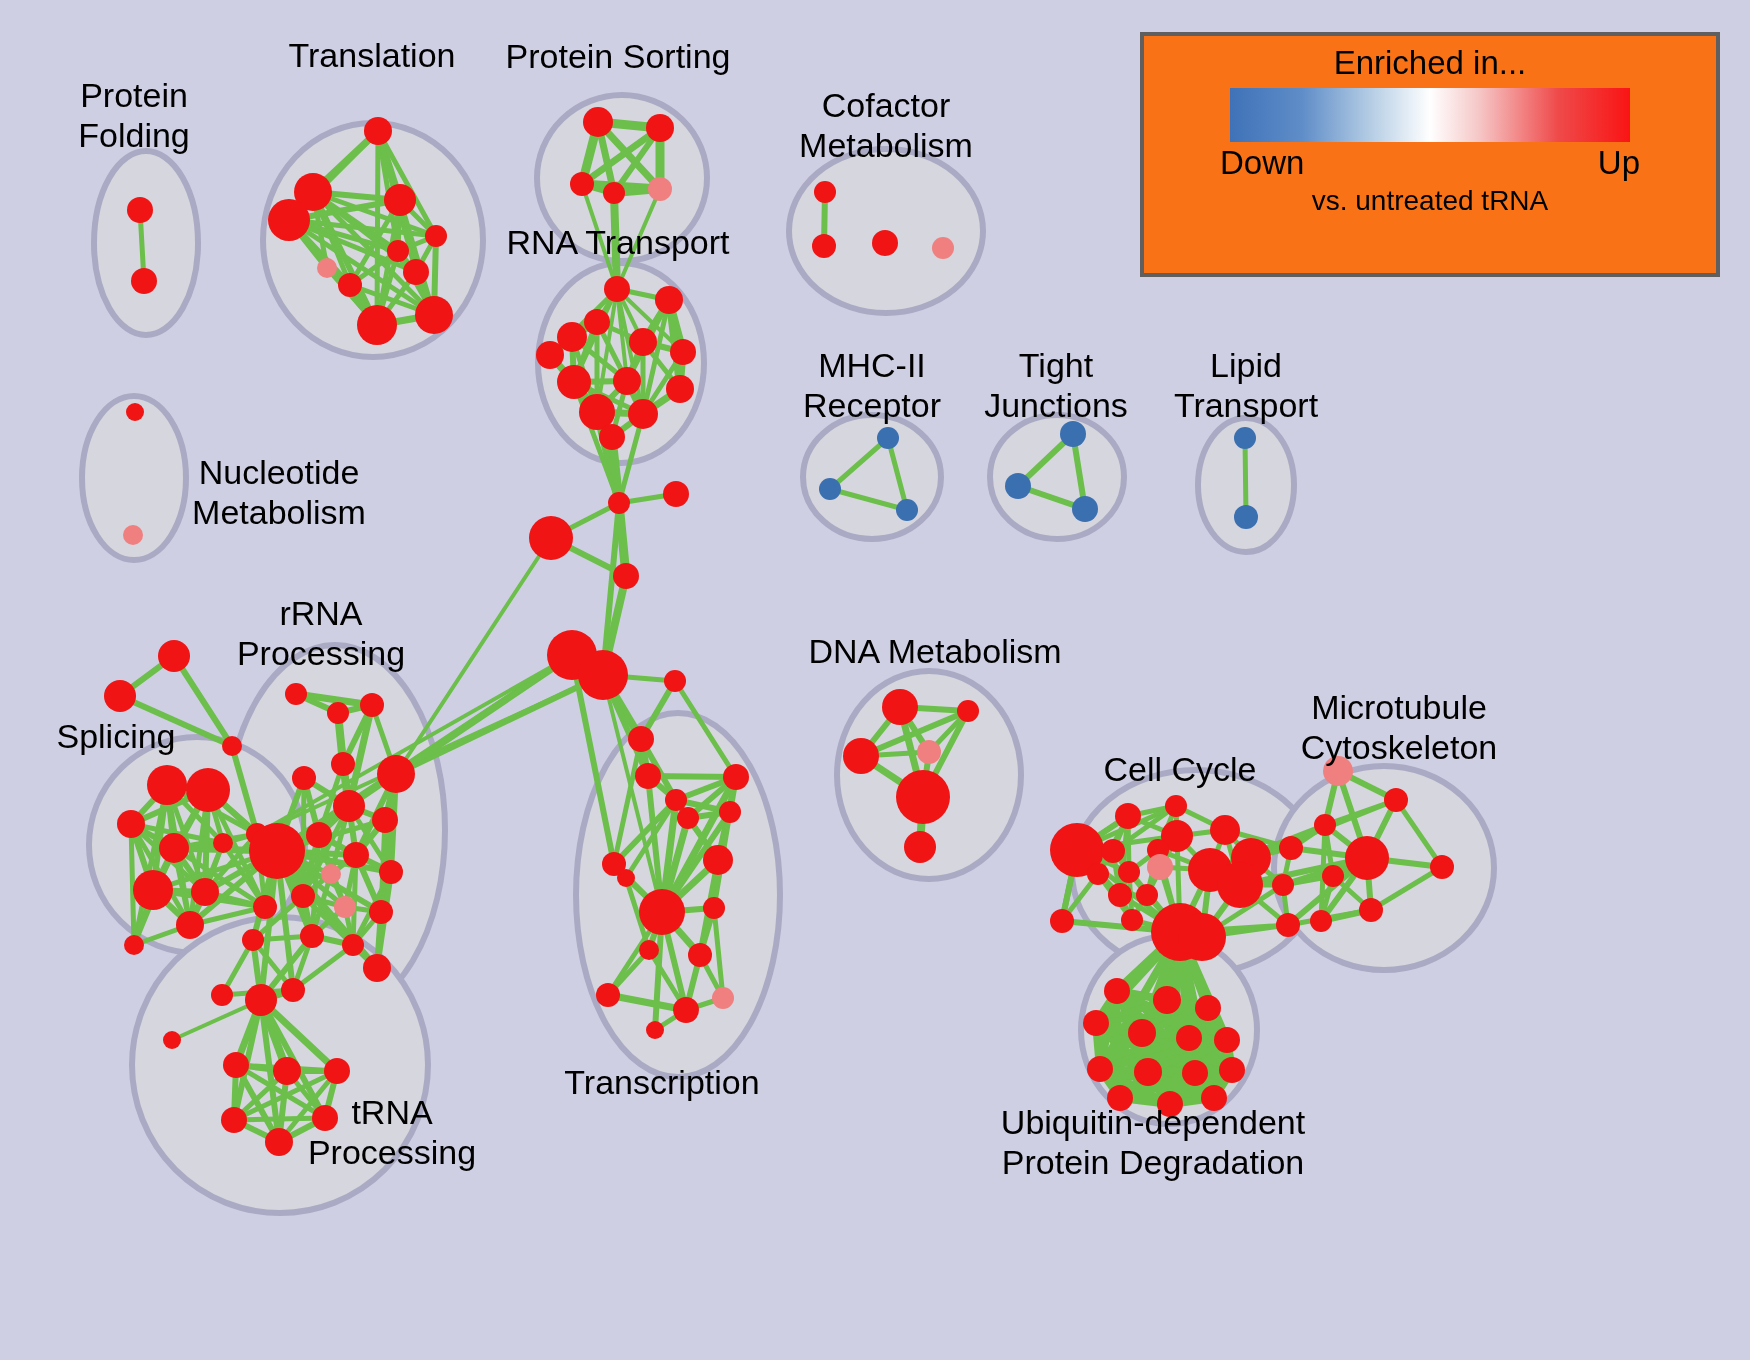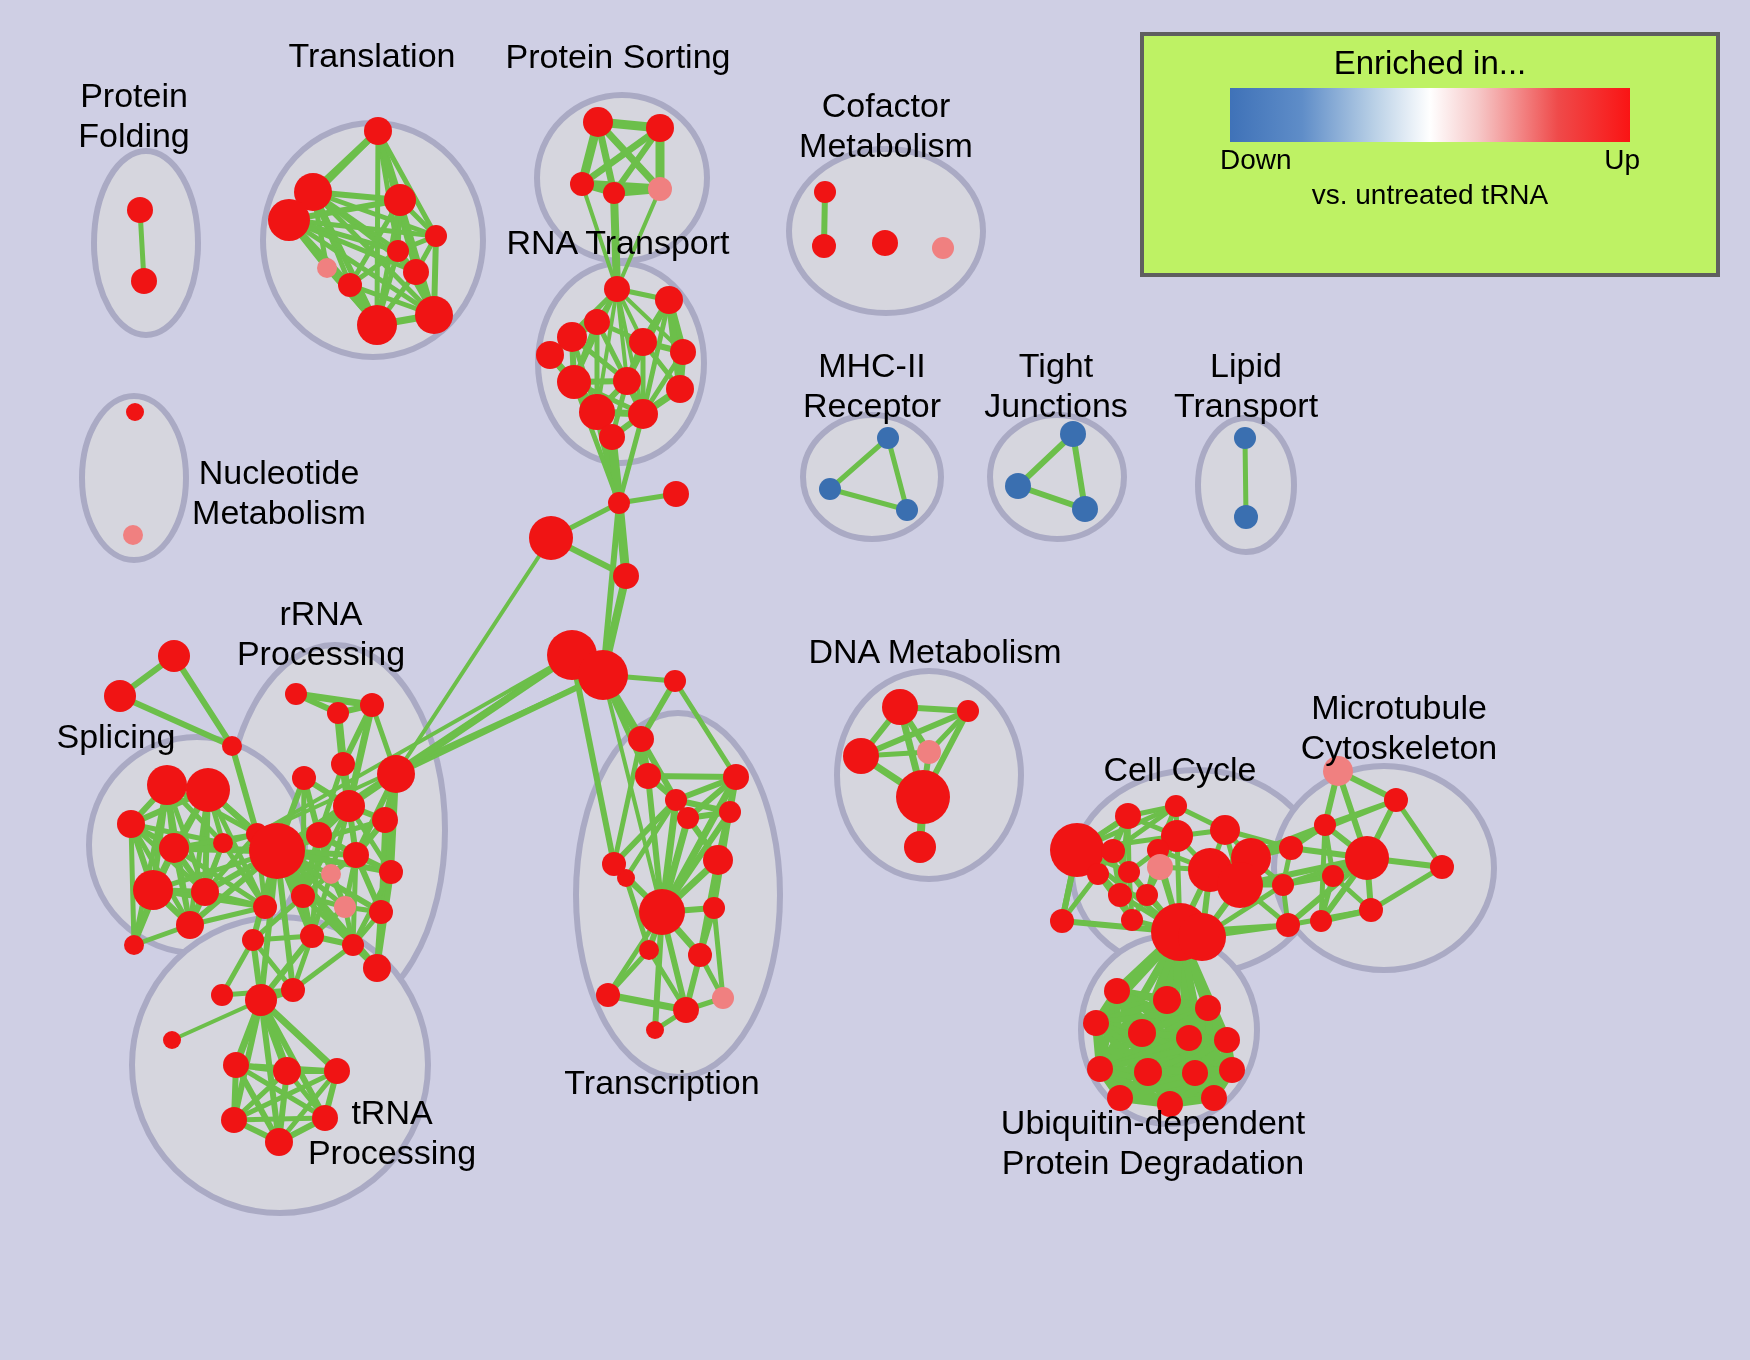--- a/index.html
+++ b/index.html
@@ -18,32 +18,32 @@
     font-family:"Liberation Sans", sans-serif;
     font-size:34px;fill:#000;font-weight:400;
     text-anchor:middle;dominant-baseline:middle;
     white-space:pre;
   }
   .edge{stroke:#6cbf4a;stroke-linecap:round;fill:none;}
   .node{stroke:none;}
   
   #legend{
     position:absolute;left:1140px;top:32px;width:580px;height:245px;
-    border:4px solid #5f5f5f;background:#bef264;
+    border:4px solid #5f5f5f;background:#f97316;
     box-sizing:border-box;
     display:flex;flex-direction:column;align-items:center;
     padding-top:6px;
   }
   #legend-title{font-size:33px;color:#000;line-height:1.15;margin:2px 0 6px 0;}
   #legend-bar{
     width:400px;height:54px;
     background:linear-gradient(to right,#3f72b8 0%,#5f8dc8 18%,#b9d0e6 36%,#ffffff 50%,#f6c8c8 62%,#ef4a4a 82%,#fa1414 100%);
   }
   #legend-ends{width:420px;display:flex;justify-content:space-between;margin-top:2px;}
-  #legend-ends span{font-size:28px;color:#000;}
+  #legend-ends span{font-size:33px;color:#000;}
   .legend-sub{font-size:28px;color:#000;line-height:1.18;margin:0;text-align:center;}
   #legend-sub-wrap{margin-top:2px;display:flex;flex-direction:column;align-items:center;}
 </style>
 </head>
 <body>
 
 <div id="canvas-root">
   <svg id="network" viewBox="0 0 1750 1360" xmlns="http://www.w3.org/2000/svg">
     <g id="hulls-layer">
         <ellipse class="cluster-hull" cx="146" cy="243" rx="52" ry="92"></ellipse>

